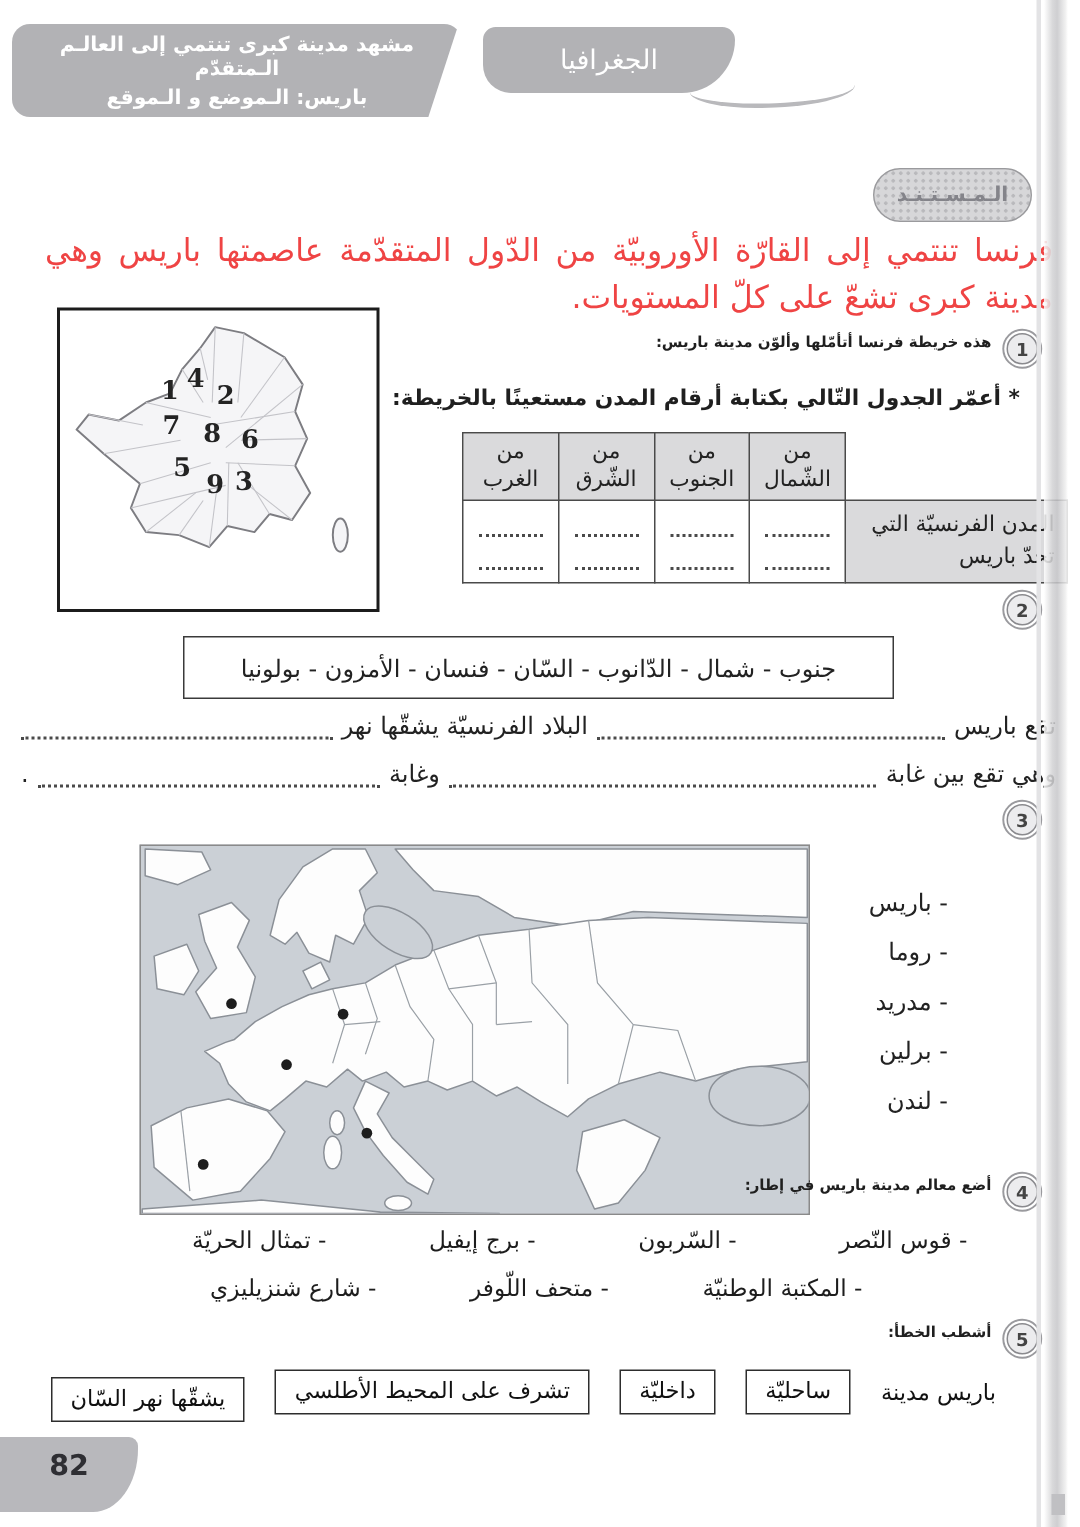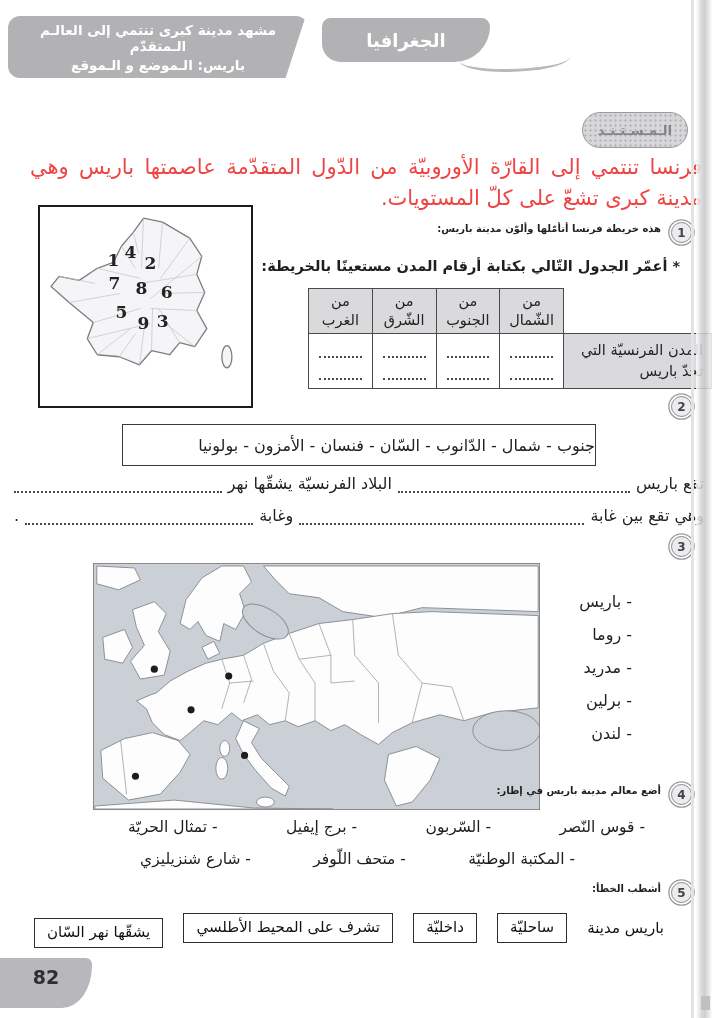--- a/index.html
+++ b/index.html
@@ -13,21 +13,21 @@
   .bind-band2 { position:absolute; right:26px; top:0; width:3px; height:1018px; background:#e3e3e5; }
 
   
   .hdr-left { position:absolute; top:16px; right:412px; left:8px; height:62px;
               background:#b2b2b5; border-radius:12px; color:#fff; text-align:center;
               display:flex; flex-direction:column; justify-content:center; gap:3px;
               font-weight:bold; font-size:13.5px; padding:4px 10px; }
   .hdr-slash { position:absolute; top:8px; right:398px; width:26px; height:80px; background:#fff;
                transform:rotate(18deg); }
   .hdr-tab { position:absolute; top:18px; right:230px; width:168px; height:44px; background:#b2b2b5;
-             border-radius:10px 10px 42px 22px; color:#fff; font-weight:bold; font-size:18px;
+             border-radius:10px 10px 42px 22px; color:#fff; font-weight:normal; font-size:18px;
              display:flex; align-items:center; justify-content:center; }
   .hdr-swoosh { position:absolute; top:46px; right:150px; width:110px; height:26px;
                 border-bottom:3px solid #b9b9bc; border-radius:0 0 60% 40%; }
 
   
   .badge { position:absolute; top:112px; right:32px; width:106px; height:36px;
            border:1.5px solid #9a9a9d; border-radius:18px;
            background:radial-gradient(#b9b9bc 1px, #d7d7d9 1.2px); background-size:5px 5px;
            color:#84848a; font-weight:bold; font-size:13.5px;
            display:flex; align-items:center; justify-content:center; }
@@ -57,21 +57,21 @@
   td.ghost { border:none !important; background:#fff; width:148px; }
   th.dirhead { background:#dadadc; font-size:14.5px; line-height:19px; padding:3px 2px; color:#222; }
   td.rowlabel { background:#dadadc; font-size:14.5px; line-height:21px; padding:4px 8px; text-align:right; color:#222; }
   td.dotcell { background:#fff; padding:6px 6px; vertical-align:middle; }
   .celldots { border-bottom:2.2px dotted #4a4a4a; height:14px; margin:4px 4px 8px; }
   .celldots:last-child { margin-bottom:2px; }
 
   
   .wordbank { position:absolute; top:424px; right:124px; left:122px; height:42px;
               border:1.4px solid #3a3a3a; background:#fff; display:flex; align-items:center;
-              justify-content:flex-start; font-size:16px; color:#222; }
+              justify-content:center; font-size:16px; color:#222; }
   .fill-line { position:absolute; right:16px; left:14px; display:flex; align-items:flex-end; gap:6px;
                font-size:16px; color:#222; }
   .fill-line .t { white-space:nowrap; padding-bottom:0px; }
   .dots { border-bottom:2.2px dotted #4a4a4a; height:13px; }
 
   
   .europe-map { position:absolute; top:563px; right:180px; left:93px; height:247px;
                 border:1.2px solid #8a8a8a; background:#cbd0d6; }
   .europe-map svg { width:100%; height:100%; display:block; }
   .capitals { position:absolute; top:592px; right:88px; width:92px; font-size:16px; color:#222; }

